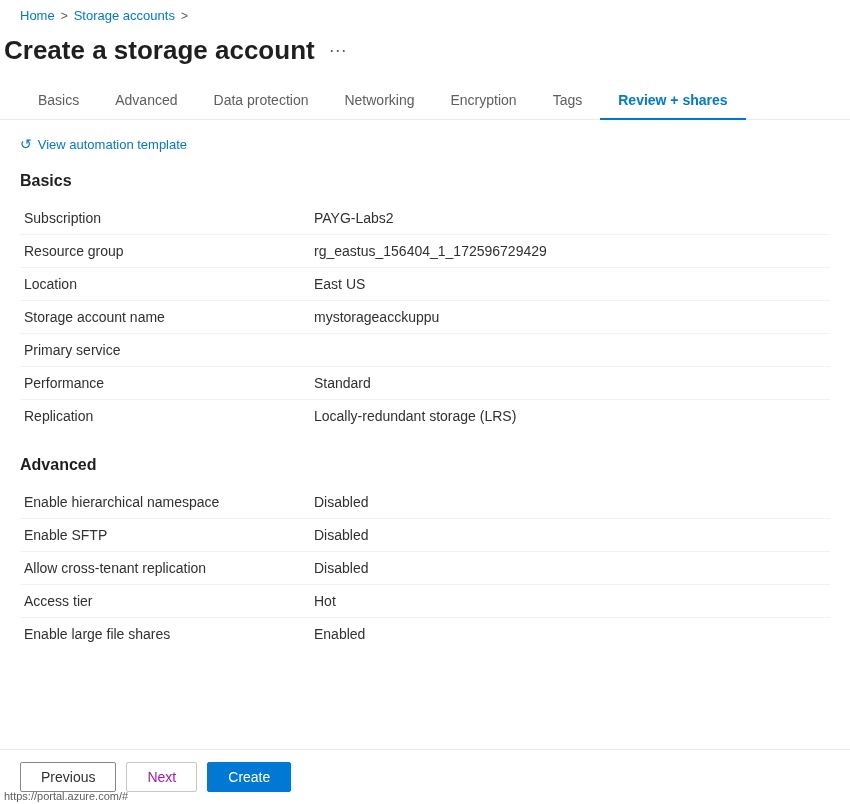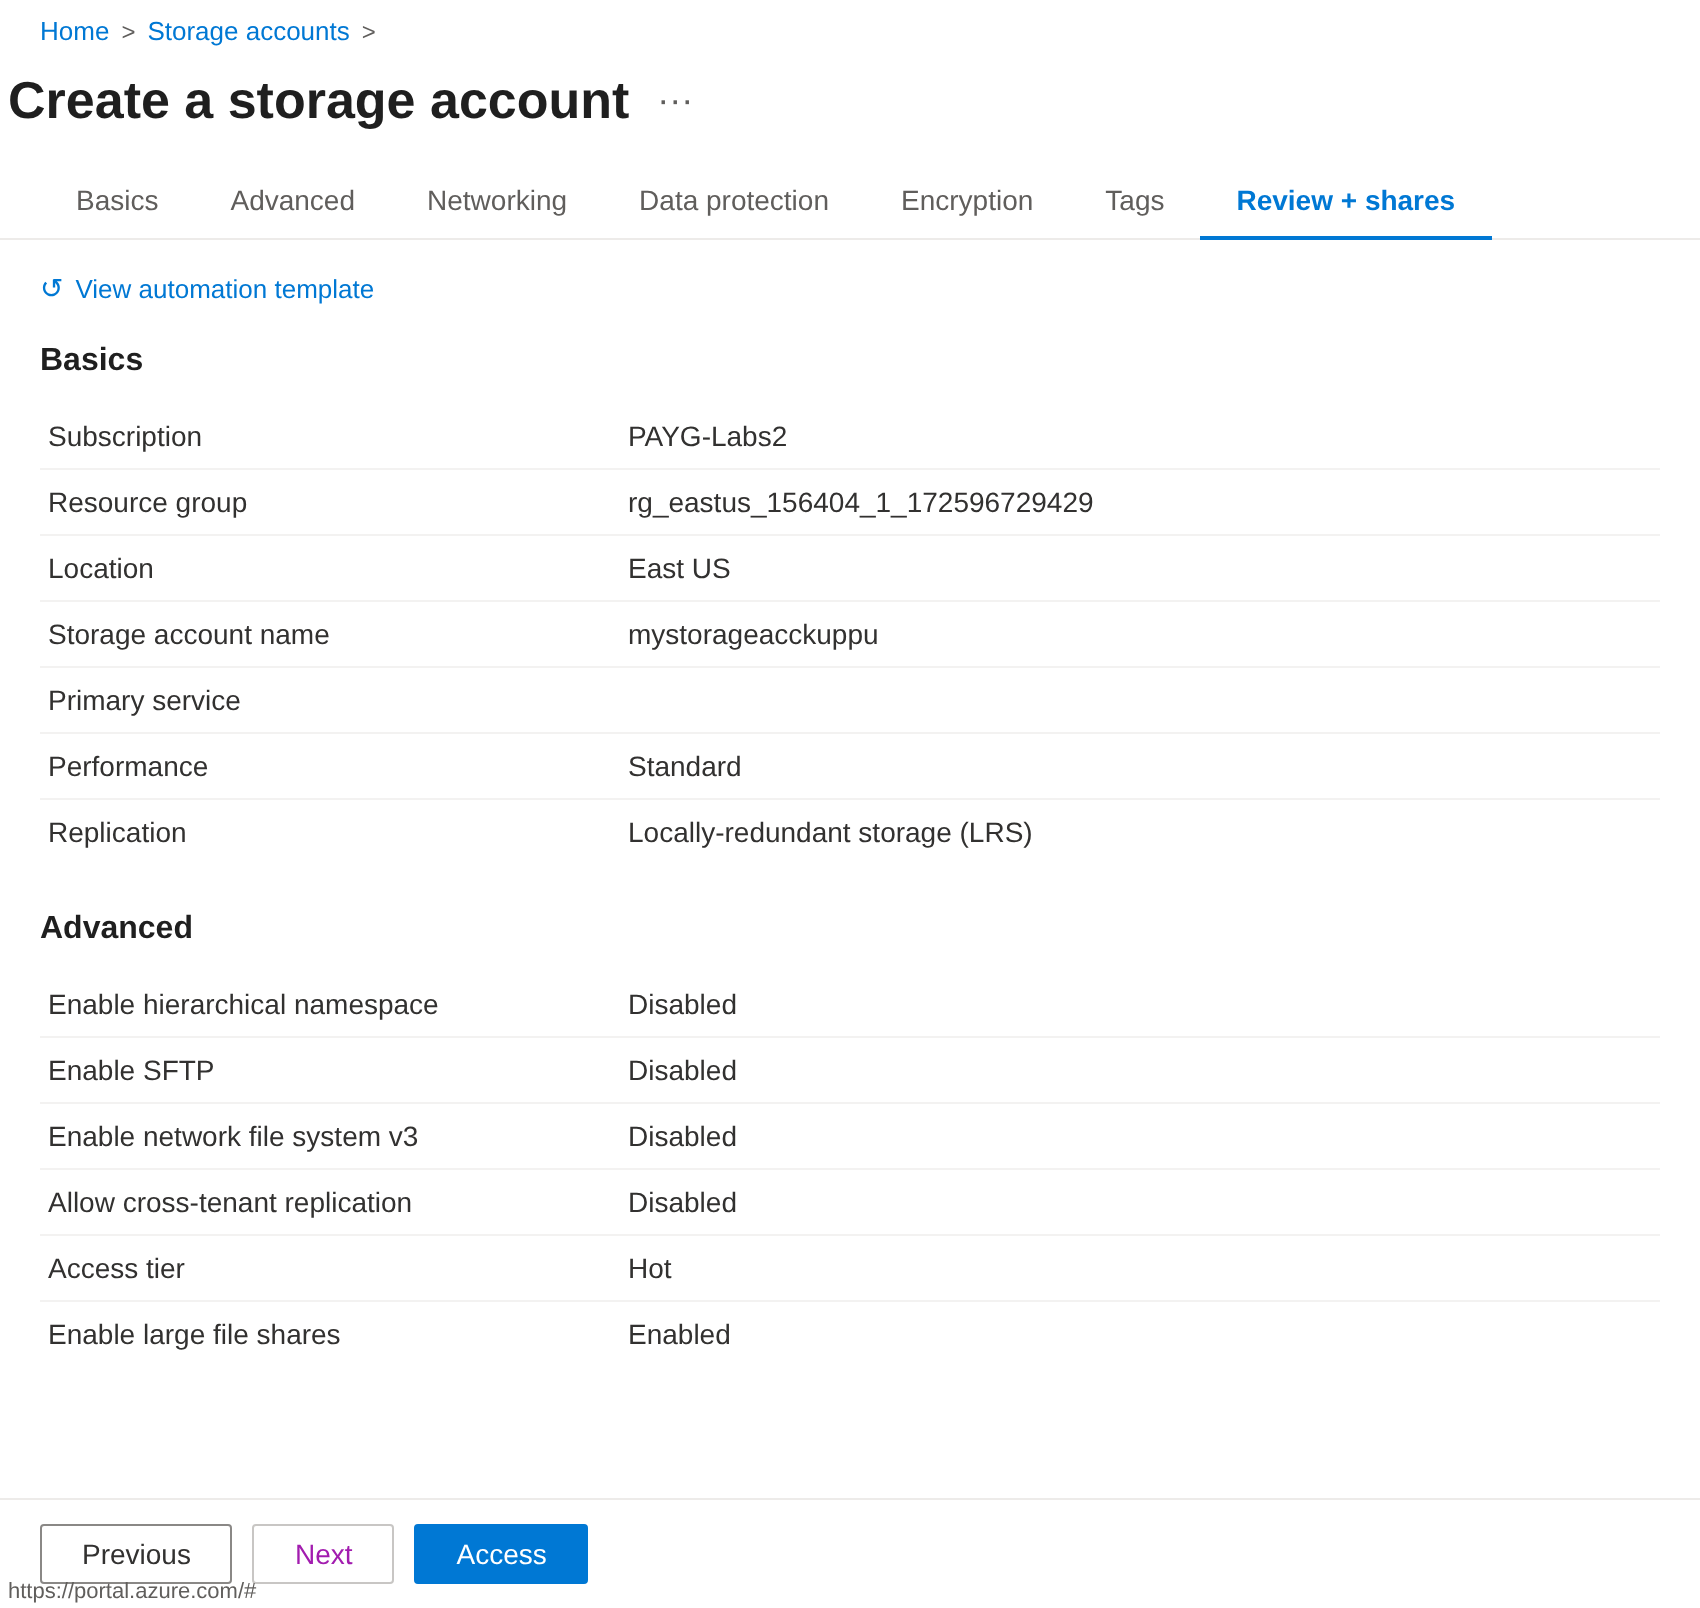--- a/index.html
+++ b/index.html
@@ -189,22 +189,22 @@
 </nav>
 
 <div class="page-title-bar">
   <h1 class="page-title">Create a storage account</h1>
   <span class="page-title-menu">···</span>
 </div>
 
 <div class="tabs">
   <div class="tab">Basics</div>
   <div class="tab">Advanced</div>
+  <div class="tab">Data protection</div>
   <div class="tab">Networking</div>
-  <div class="tab">Data protection</div>
   <div class="tab">Encryption</div>
   <div class="tab">Tags</div>
   <div class="tab active">Review + shares</div>
 </div>
 
 <div class="content">
 
   <a class="automation-link" href="#">
     <span class="automation-icon">↺</span>
     <span>View automation template</span>
@@ -252,24 +252,20 @@
       <tbody>
         <tr>
           <td>Enable hierarchical namespace</td>
           <td>Disabled</td>
         </tr>
         <tr>
           <td>Enable SFTP</td>
           <td>Disabled</td>
         </tr>
         <tr>
-          <td>Enable network file system v3</td>
-          <td>Disabled</td>
-        </tr>
-        <tr>
           <td>Allow cross-tenant replication</td>
           <td>Disabled</td>
         </tr>
         <tr>
           <td>Access tier</td>
           <td>Hot</td>
         </tr>
         <tr>
           <td>Enable large file shares</td>
           <td>Enabled</td>
@@ -277,17 +273,17 @@
       </tbody>
     </table>
   </div>
 
 </div>
 
 <div class="bottom-bar">
   <div class="bottom-buttons-row">
     <button class="btn">Previous</button>
     <button class="btn" disabled="">Next</button>
-    <button class="btn btn-primary">Access</button>
+    <button class="btn btn-primary">Create</button>
   </div>
   <div style="flex:1"></div>
   <span class="url-bar">https://portal.azure.com/#</span>
 </div>
 
 </body></html>

